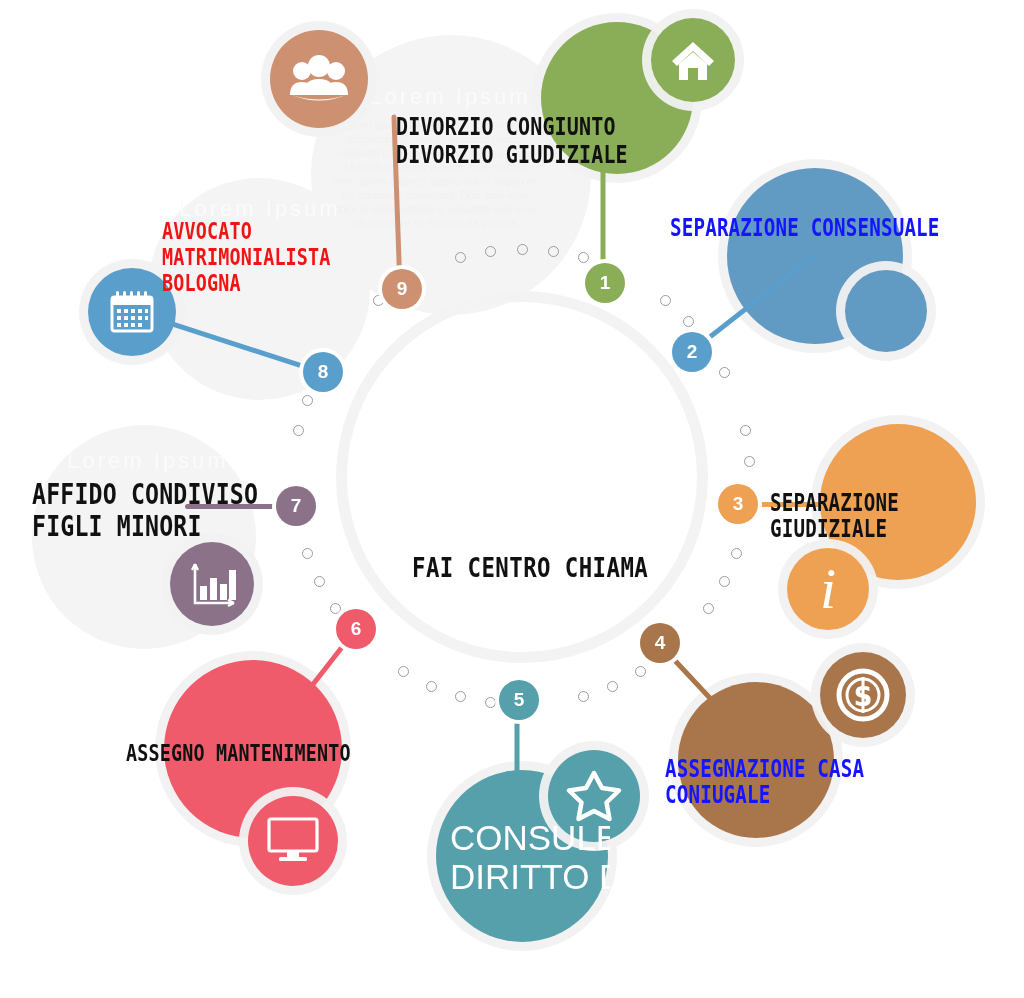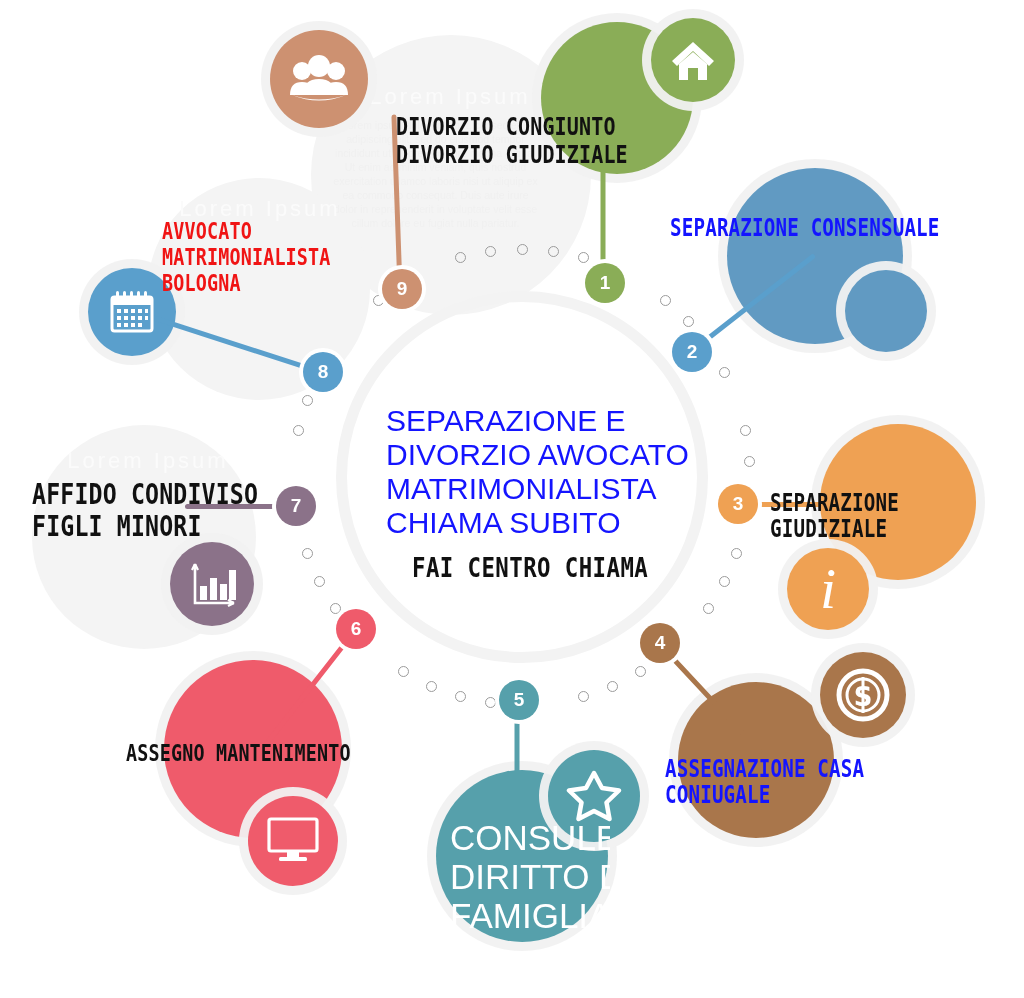--- a/index.html
+++ b/index.html
@@ -337,31 +337,26 @@
 
   <div class="label lbl-cond" style="left:670px;top:216px;font-size:24px;color:#1414ff;">SEPARAZIONE CONSENSUALE</div>
 
   <div class="label lbl-cond" style="left:770px;top:491px;font-size:24px;color:#111111;">SEPARAZIONE GIUDIZIALE</div>
 
   <div class="label lbl-cond" style="left:665px;top:757px;font-size:24px;color:#1414ff;">ASSEGNAZIONE CASA CONIUGALE</div>
 
   <div class="bubble-text" style="left:450px;top:818px;width:160px;overflow:hidden;white-space:nowrap;">
     <div>CONSULENZA</div>
     <div>DIRITTO DI</div>
-    <div>FAMIGLIA</div>
   </div>
 
   <div class="label lbl-cond" style="left:126px;top:741px;font-size:23px;color:#111111;">ASSEGNO MANTENIMENTO</div>
 
   <div class="label lbl-cond" style="left:32px;top:478px;font-size:29px;line-height:32px;color:#111111;">AFFIDO CONDIVISO
 FIGLI MINORI</div>
 
   <div class="label lbl-cond" style="left:162px;top:218px;font-size:23px;line-height:26px;color:#f01414;">AVVOCATO
 MATRIMONIALISTA
 BOLOGNA</div>
 
-  <div id="center-main" style="left:386px;top:404px;width:330px;">SEPARAZIONE E
-DIVORZIO AWOCATO
-MATRIMONIALISTA
-CHIAMA SUBITO</div>
   <div id="center-sub" style="left:412px;top:553px;">FAI CENTRO CHIAMA</div>
 
 </div>
 
 </body></html>

